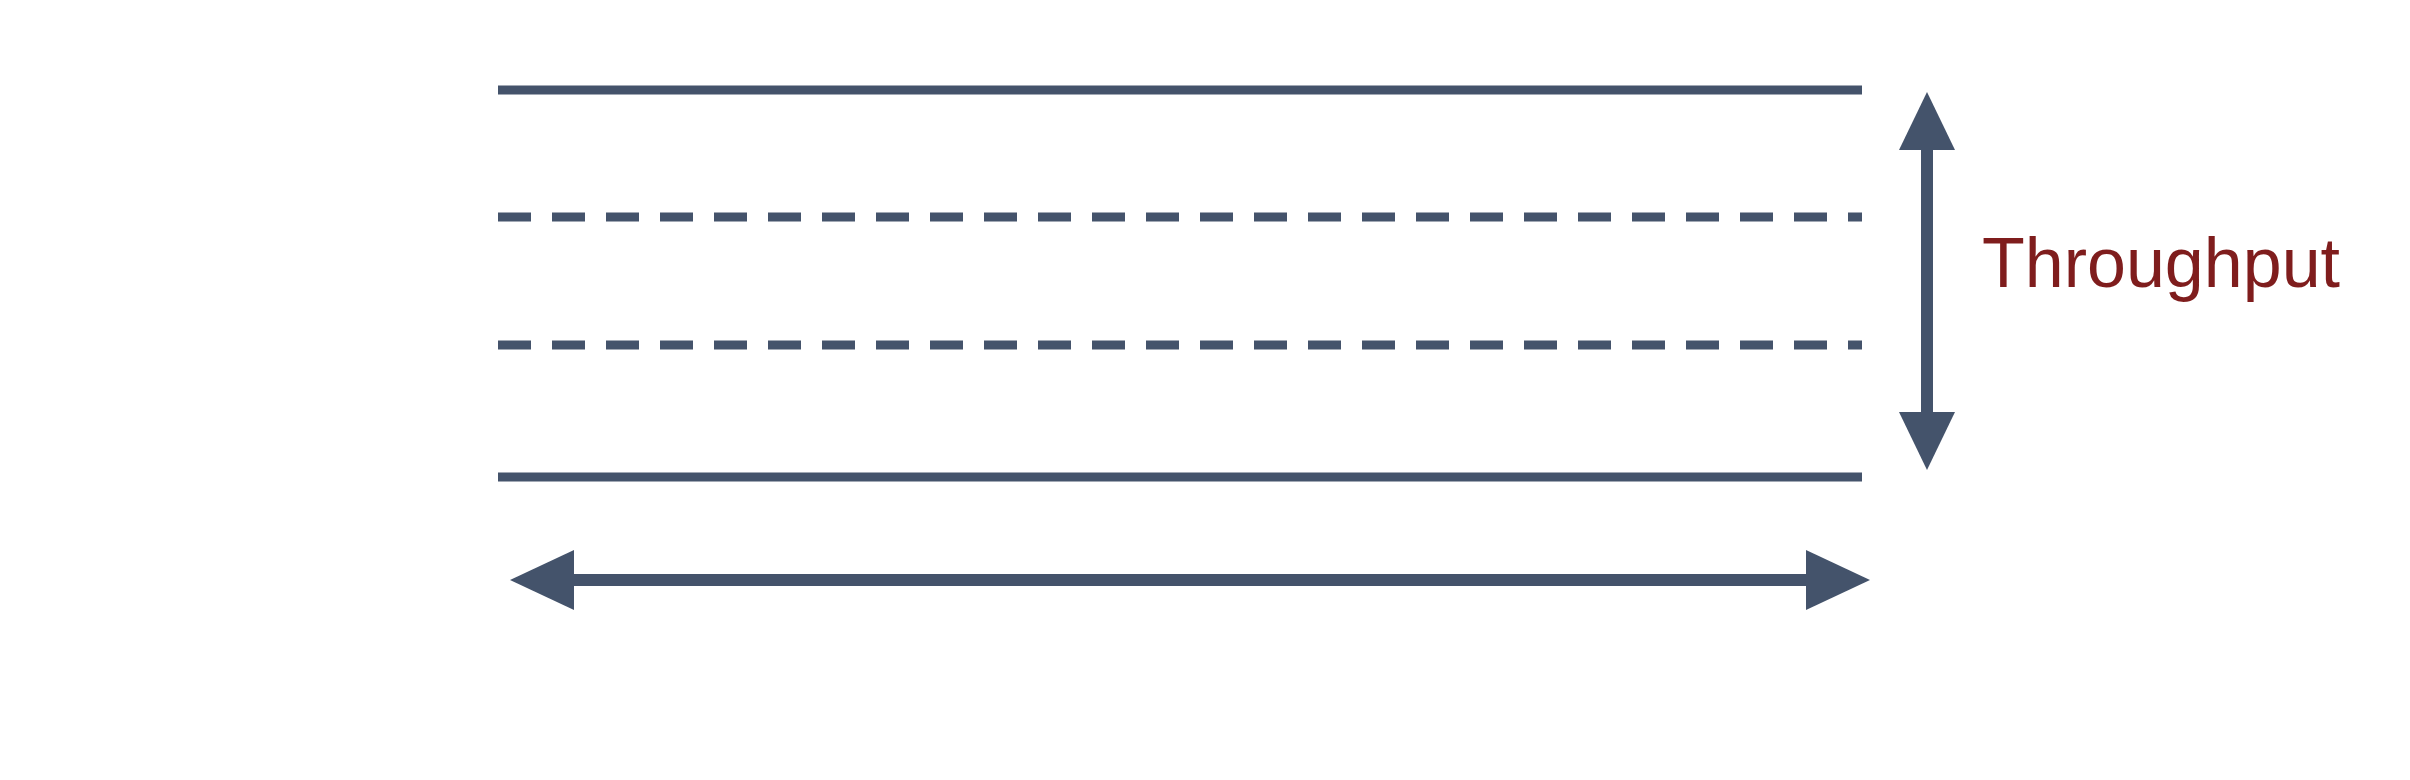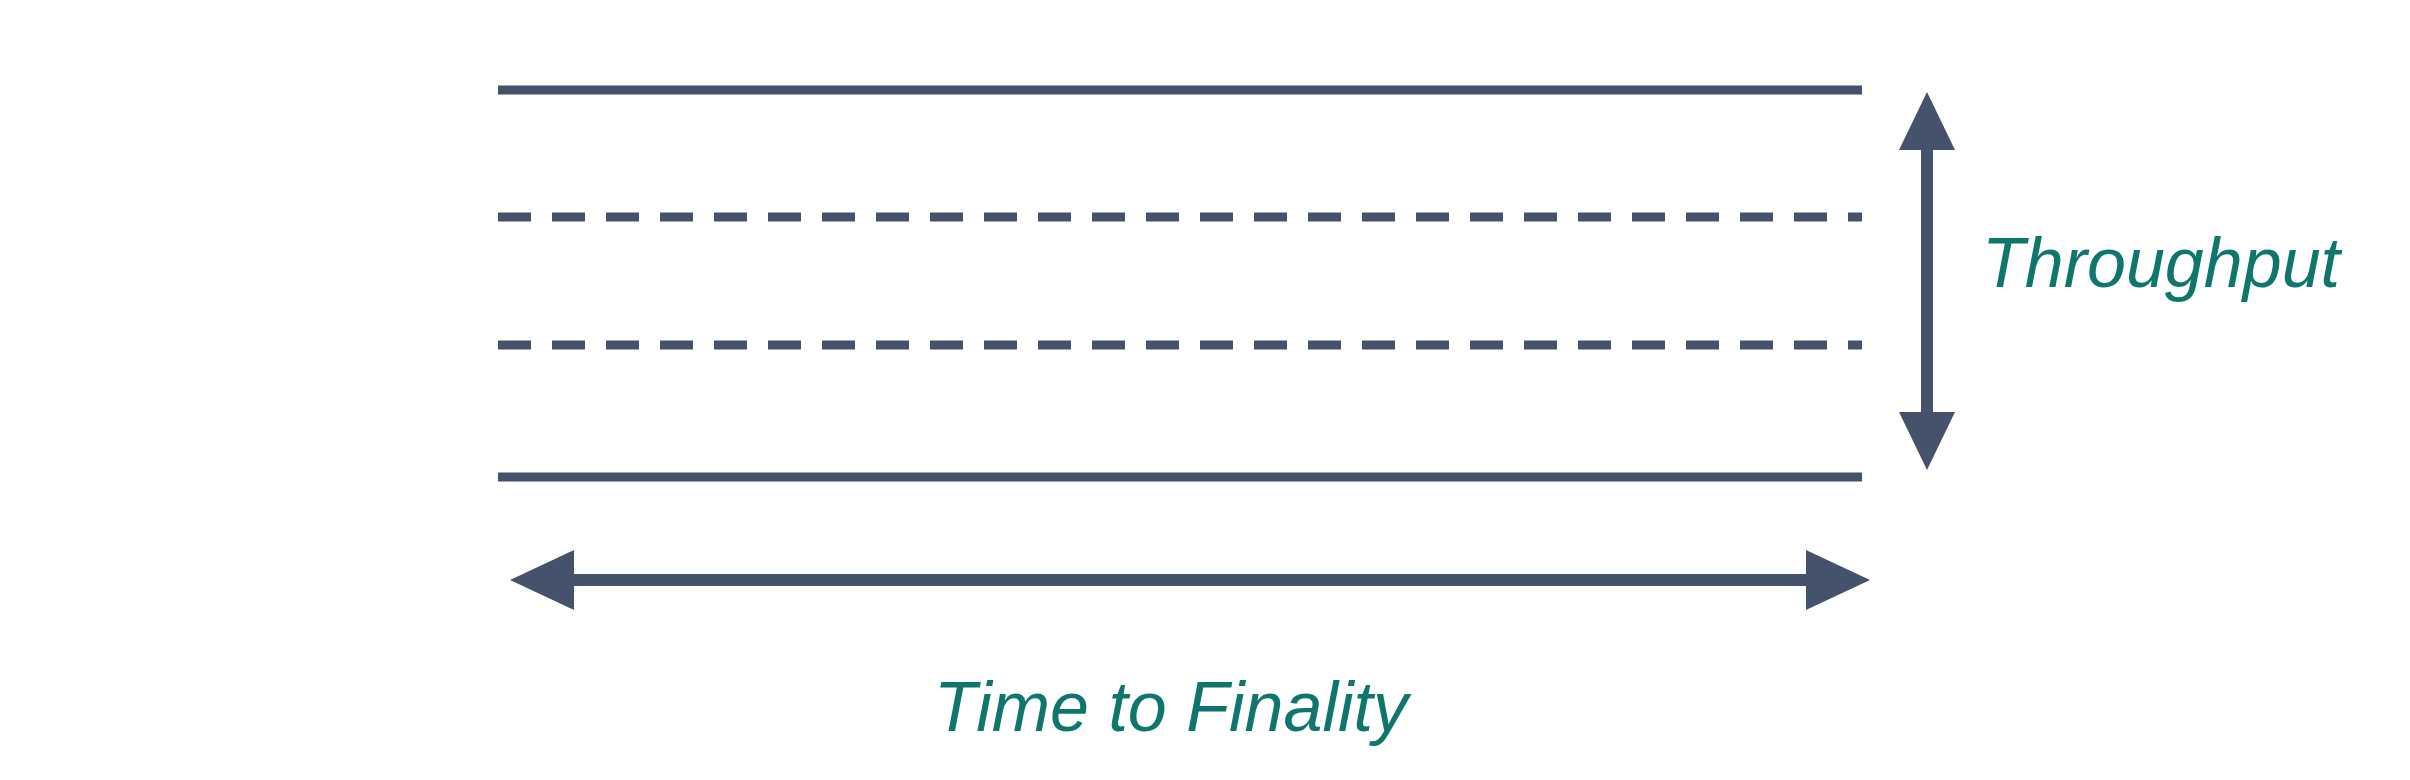--- a/index.html
+++ b/index.html
@@ -20,28 +20,27 @@
   #diagram-svg {
     position: absolute;
     left: 0;
     top: 0;
     width: 2410px;
     height: 780px;
     display: block;
   }
   .label {
     position: absolute;
-    color: #0f766e;
+    color: #7f1d1d;
     font-family: "Liberation Sans", sans-serif;
     font-weight: 400;
     font-size: 70px;
     line-height: 1;
     white-space: nowrap;
     letter-spacing: 0px;
-    font-style: italic;
   }
   #throughput-label {
     left: 1982px;
     top: 228px;
   }
   #time-to-finality-label {
     left: 934px;
     top: 672px;
   }
 </style>
@@ -69,15 +68,14 @@
     <g fill="#44536b">
       <rect x="566" y="574" width="1248" height="12"></rect>
       <polygon points="510,580 574,550 574,610"></polygon>
       <polygon points="1870,580 1806,550 1806,610"></polygon>
     </g>
 
   </svg>
 
   <div class="label" id="throughput-label">Throughput</div>
 
-  <div class="label" id="time-to-finality-label">Time to Finality</div>
 
 </div>
 
 </body></html>

